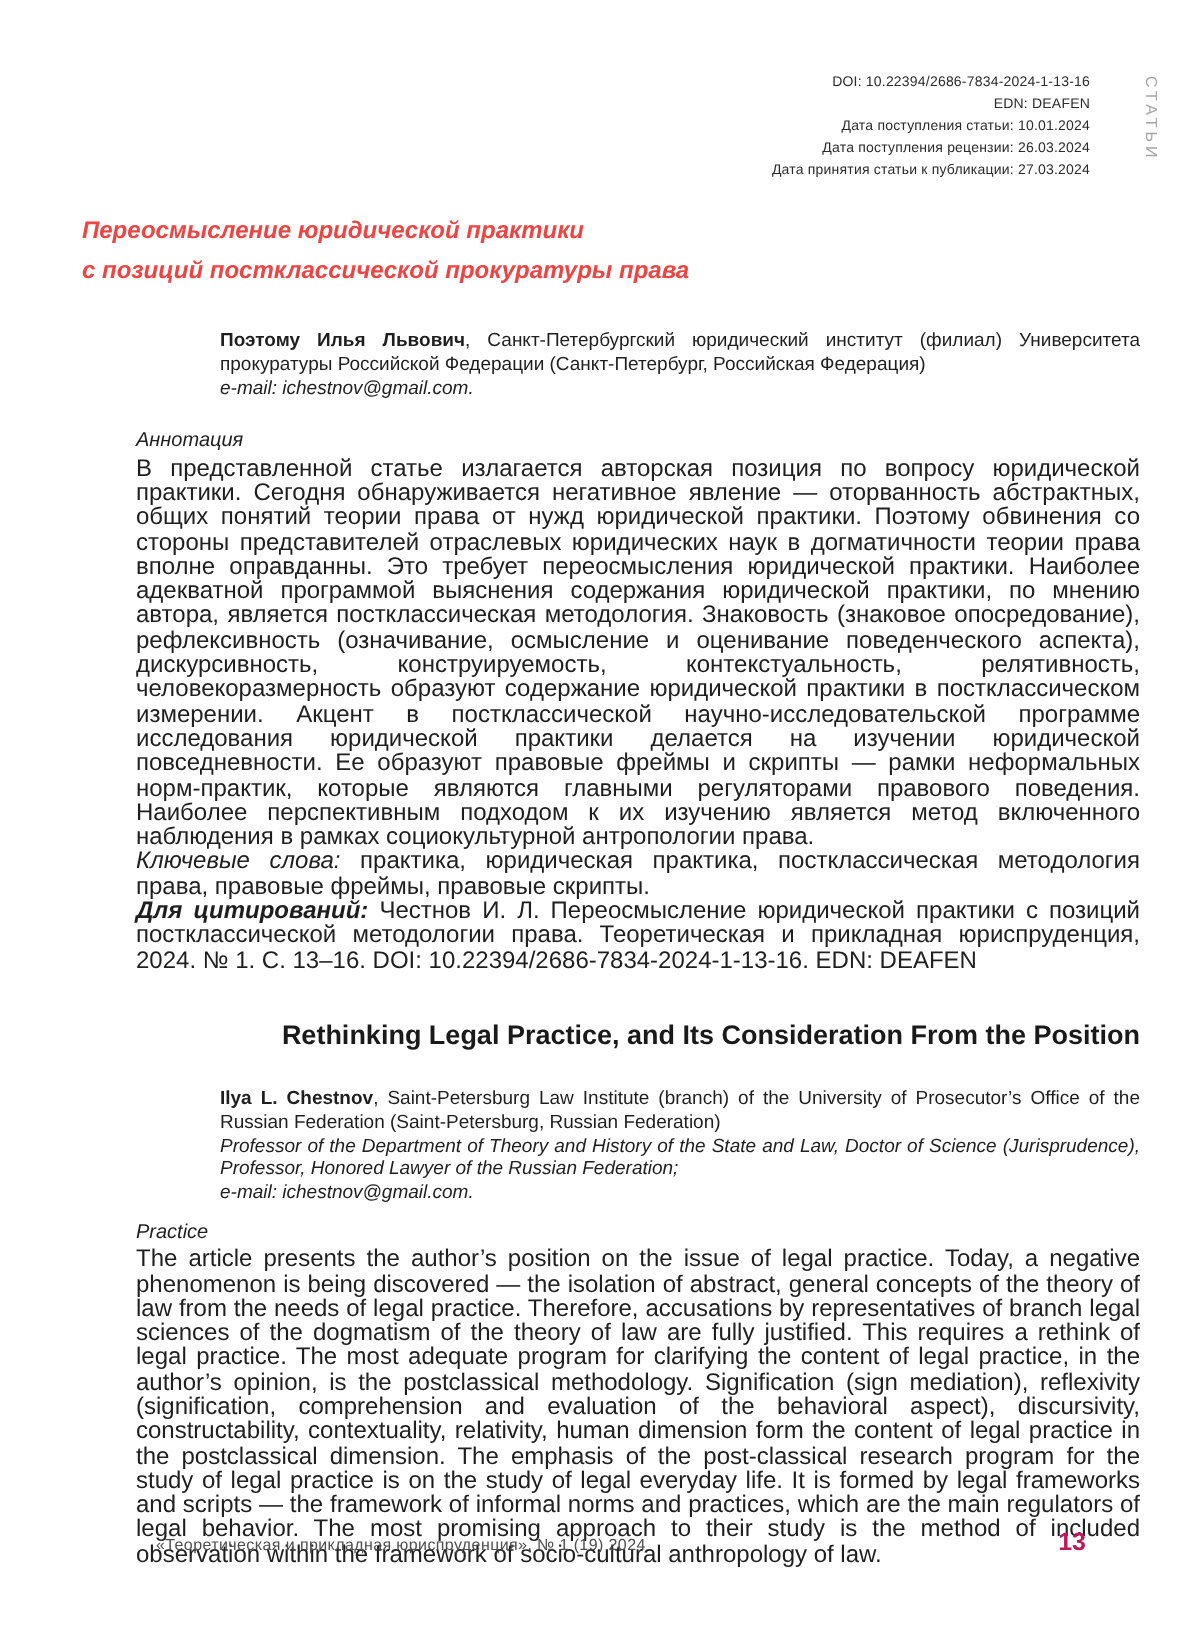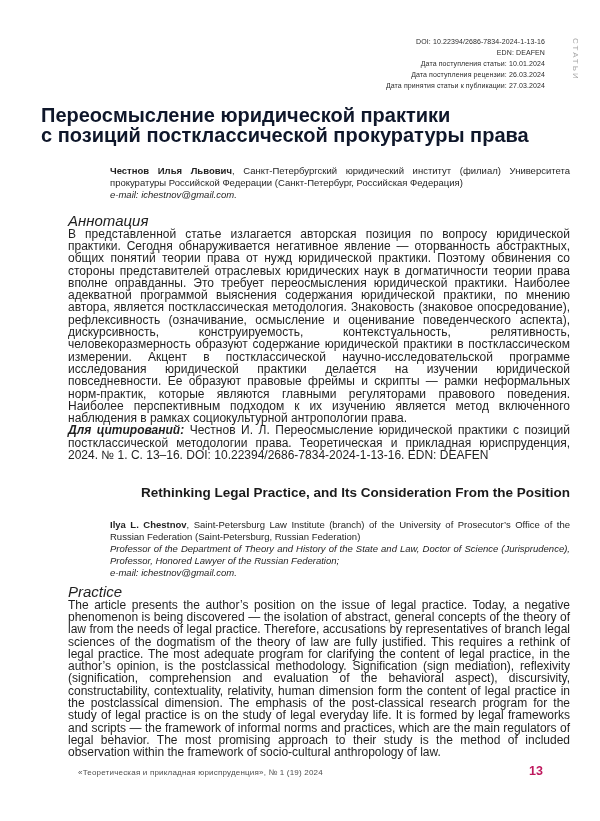--- a/index.html
+++ b/index.html
@@ -29,44 +29,45 @@
     top: 38px;
     right: 20px;
     writing-mode: vertical-rl;
     font-size: 8px;
     letter-spacing: 2px;
     color: #a6a6a6;
     text-transform: uppercase;
   }
   .title-ru {
     margin: 14px 0 0 -27px;   
-    font-size: 20px;
+    font-size: 12px;
     line-height: 20px;
     font-weight: bold;
-    color: #0f172a;
+    color: #ef4444;
+    font-style: italic;
   }
   .title-en {
     margin: 23px 0 0 -27px;
     font-size: 13.5px;
     line-height: 17px;
     font-weight: bold;
     color: #1a1a1a;
     text-align: right;
   }
   .author-block {
     margin: 20px 0 0 42px;    
     font-size: 9.5px;
     line-height: 11.8px;
     text-align: justify;
   }
   .author-block.en { margin-top: 18px; }
   .author-block p { margin: 0; }
   .abstract-label {
     margin: 15px 0 0 0;
-    font-size: 15px;
+    font-size: 10px;
     line-height: 12.3px;
     font-style: italic;
   }
   .abstract-label.en { margin-top: 8px; }
   .body-par {
     margin: 0;
     font-size: 12px;
     line-height: 12.3px;
     text-align: justify;
   }
@@ -107,27 +108,28 @@
     <div>Дата поступления рецензии: 26.03.2024</div>
     <div>Дата принятия статьи к публикации: 27.03.2024</div>
   </div>
 
   <h1 class="title-ru">
     <span>Переосмысление юридической практики</span><br>
     <span>с позиций постклассической прокуратуры права</span>
   </h1>
 
   <div class="author-block ru">
-    <p><span class="b">Честнов Илья Львович</span><span>, Санкт-Петербургский юридический институт (филиал) Университета прокуратуры Российской Федерации (Санкт-Петербург, Российская Федерация)</span></p>
+    <p><span class="b">Поэтому Илья Львович</span><span>, Санкт-Петербургский юридический институт (филиал) Университета прокуратуры Российской Федерации (Санкт-Петербург, Российская Федерация)</span></p>
     <p class="i">e-mail: ichestnov@gmail.com.</p>
   </div>
 
   <p class="abstract-label">Аннотация</p>
   <p class="body-par">В представленной статье излагается авторская позиция по вопросу юридической практики. Сегодня обнаруживается негативное явление — оторванность абстрактных, общих понятий теории права от нужд юридической практики. Поэтому обвинения со стороны представителей отраслевых юридических наук в догматичности теории права вполне оправданны. Это требует переосмысления юридической практики. Наиболее адекватной программой выяснения содержания юридической практики, по мнению автора, является постклассическая методология. Знаковость (знаковое опосредование), рефлексивность (означивание, осмысление и оценивание поведенческого аспекта), дискурсивность, конструируемость, контекстуальность, релятивность, человекоразмерность образуют содержание юридической практики в постклассическом измерении. Акцент в постклассической научно-исследовательской программе исследования юридической практики делается на изучении юридической повседневности. Ее образуют правовые фреймы и скрипты — рамки неформальных норм-практик, которые являются главными регуляторами правового поведения. Наиболее перспективным подходом к их изучению является метод включенного наблюдения в рамках социокультурной антропологии права.</p>
 
+  <p class="body-par"><span class="i">Ключевые слова:</span><span> практика, юридическая практика, постклассическая методология права, правовые фреймы, правовые скрипты.</span></p>
 
   <p class="body-par"><span class="bi">Для цитирований:</span><span> Честнов И. Л. Переосмысление юридической практики с позиций постклассической методологии права. Теоретическая и прикладная юриспруденция, 2024. № 1. С. 13–16. DOI: 10.22394/2686-7834-2024-1-13-16. EDN: DEAFEN</span></p>
 
   <h2 class="title-en">
     <span>Rethinking Legal Practice, and Its Consideration From the Position</span><br>
   </h2>
 
   <div class="author-block en">
     <p><span class="b">Ilya L. Chestnov</span><span>, Saint-Petersburg Law Institute (branch) of the University of Prosecutor’s Office of the Russian Federation (Saint-Petersburg, Russian Federation)</span></p>
     <p class="i">Professor of the Department of Theory and History of the State and Law, Doctor of Science (Jurisprudence), Professor, Honored Lawyer of the Russian Federation;</p>

